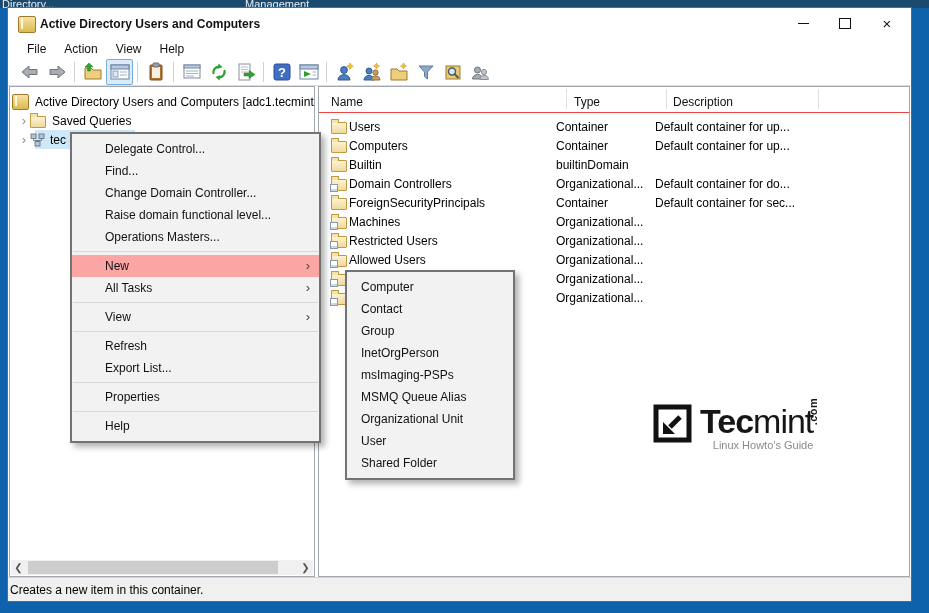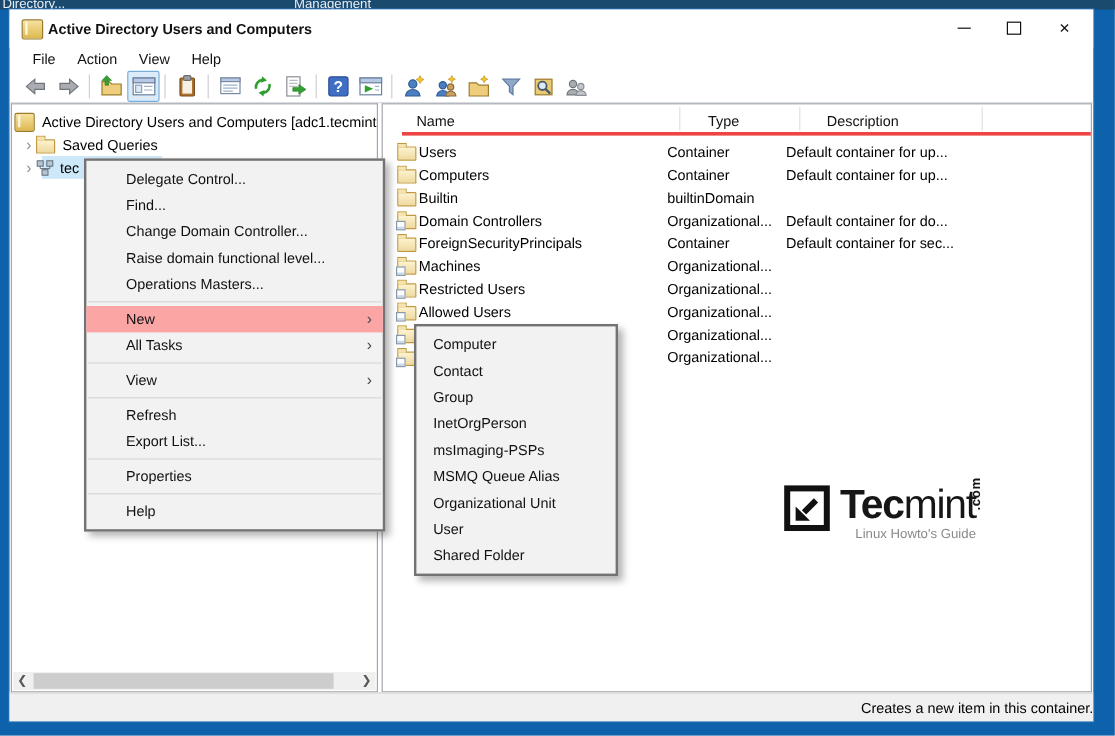--- a/index.html
+++ b/index.html
@@ -46,27 +46,27 @@
   .ico-console::before{content:"";position:absolute;left:2px;top:1px;width:2px;height:10px;background:#fdf6da;}
   .ico-folder{width:14px;height:10px;background:linear-gradient(#fdf3cf,#efd9a0);border:1px solid #c19a3f;border-radius:1px;position:relative;margin:3px 6px 0 0;flex:0 0 auto;}
   .ico-folder::before{content:"";position:absolute;left:-1px;top:-4px;width:6px;height:3px;background:#f4e3ae;border:1px solid #c19a3f;border-bottom:none;border-radius:1px 1px 0 0;}
   .ico-folder.ou::after{content:"";position:absolute;left:-2px;bottom:-2px;width:6px;height:6px;background:#fff;border:1px solid #8899aa;box-shadow:inset 0 -2px 0 #c9d9ea;}
   
   .hscroll{position:absolute;left:1px;bottom:1px;width:302px;height:15px;background:#f0f0f0;display:flex;align-items:center;}
   .hs-arrow{width:15px;height:15px;display:flex;align-items:center;justify-content:center;color:#555;font-size:10px;}
   .hs-track{flex:1;height:15px;position:relative;}
   .hs-thumb{position:absolute;left:2px;top:1px;width:250px;height:13px;background:#cdcdcd;}
   
-  .lv-header{position:absolute;left:16px;top:4px;width:100%;height:22px;display:grid;grid-template-columns:243px 99px 1fr;padding-left:12px;align-items:center;color:#111;border-bottom:3px solid #ef4444;box-sizing:border-box;}
+  .lv-header{position:absolute;left:0;top:4px;width:100%;height:22px;display:grid;grid-template-columns:243px 99px 1fr;padding-left:12px;align-items:center;color:#111;border-bottom:1px solid #ef4444;box-sizing:border-box;}
   .lv-colsep{position:absolute;top:2px;width:1px;height:20px;background:#e0e0e0;}
   .lv-rows{position:absolute;left:0;top:30px;width:100%;}
   .lv-row{height:19px;display:grid;grid-template-columns:18px 207px 99px 1fr;padding-left:12px;align-items:center;white-space:nowrap;}
   .lv-cell{overflow:hidden;text-overflow:clip;}
   
-  .statusbar{position:absolute;left:0;top:569px;width:100%;height:24px;background:#f0f0f0;border-top:1px solid #d4d4d4;box-sizing:border-box;display:flex;align-items:center;padding-left:2px;justify-content:flex-end;}
+  .statusbar{position:absolute;left:0;top:569px;width:100%;height:24px;background:#f0f0f0;border-top:1px solid #d4d4d4;box-sizing:border-box;display:flex;align-items:center;padding-left:2px;}
   
   .cmenu{position:absolute;background:#f2f2f2;border:2px solid #737373;box-shadow:4px 4px 6px rgba(0,0,0,.30);padding:4px 0;z-index:50;}
   .cmenu.main{left:62px;top:124px;width:247px;}
   .cmenu.sub{left:337px;top:262px;width:166px;z-index:60;}
   .cm-item{height:22px;line-height:22px;position:relative;color:#111;}
   .cmenu.main .cm-item{padding-left:33px;}
   .cmenu.sub .cm-item{padding-left:14px;}
   .cm-item.hl{background:#fca5a5;}
   .cm-chev{position:absolute;right:9px;top:0;color:#444;font-size:13px;}
   .cm-sep{height:1px;background:#d7d7d7;margin:3px 1px;}

